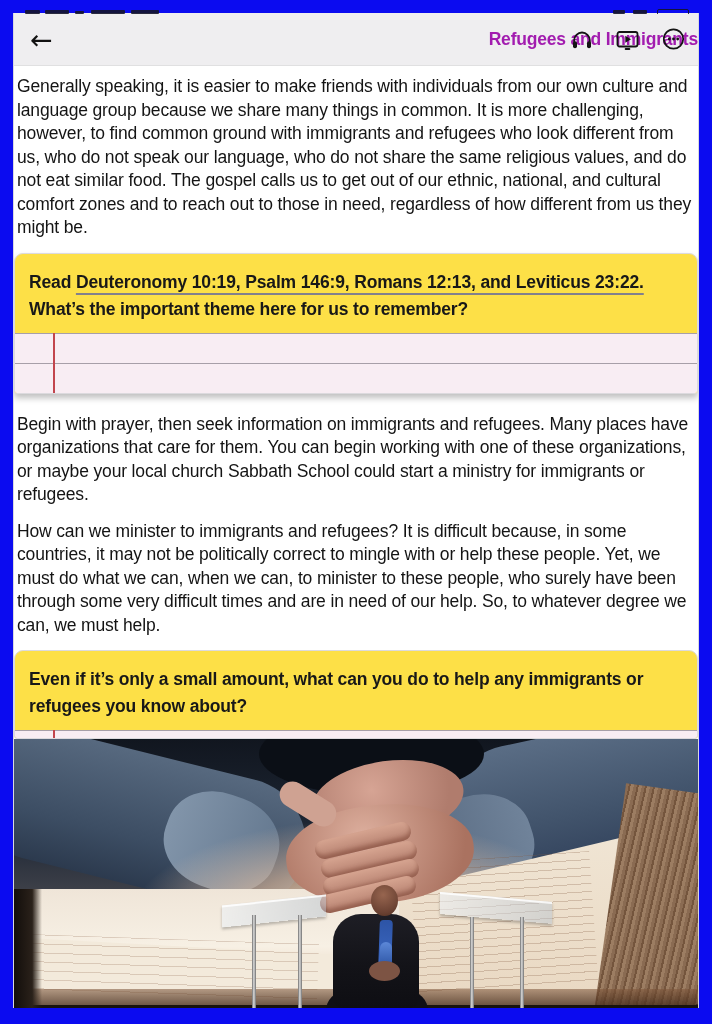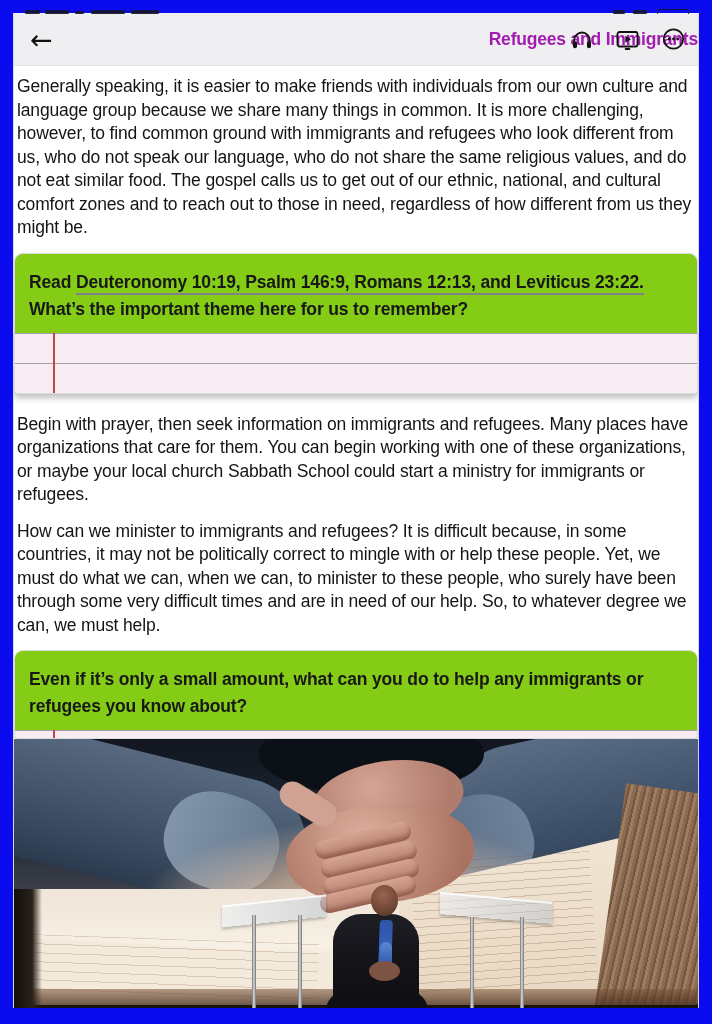--- a/index.html
+++ b/index.html
@@ -45,21 +45,21 @@
   .content{padding:9px 0 0 0;}
   .para{
     margin:0 0 13px;padding:0 4px 0 3px;
     font-size:17.5px;line-height:23.5px;color:#141414;letter-spacing:-.15px;
   }
 
   .q-block{
     margin:5px 0 19px;
     border:1px solid #dcdade;border-radius:9px 9px 3px 3px;
     box-shadow:0 4px 6px rgba(0,0,0,.25);
-    overflow:hidden;background:#84cc16;
+    overflow:hidden;background:#fde047;
   }
   .q-block.last{margin-bottom:0;box-shadow:none;}
   .q-text{
     padding:15px 14px 10px;min-height:52px;
     font-weight:700;font-size:17.5px;line-height:27px;color:#181818;letter-spacing:-.15px;
   }
   .q-link{
     color:inherit;text-decoration:underline;
     text-decoration-color:#82808d;text-decoration-thickness:2px;text-underline-offset:5px;
   }

